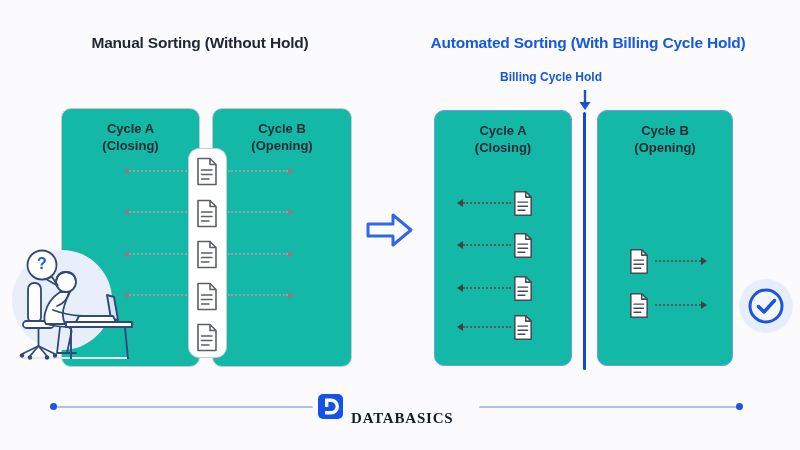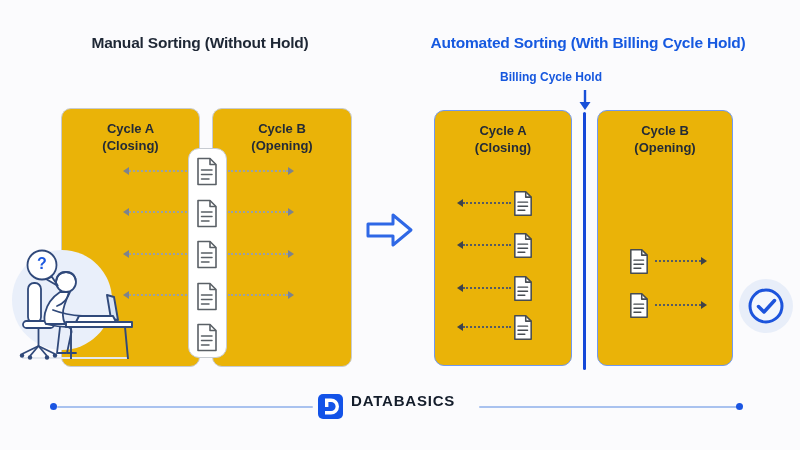--- a/index.html
+++ b/index.html
@@ -5,21 +5,21 @@
   html,body{margin:0;padding:0;}
   body{font-family:"Liberation Sans","DejaVu Sans",sans-serif;background:#e9e9ea;}
   .stage{position:relative;width:800px;height:450px;background:#fbfbfd;overflow:hidden;margin:0 auto;}
 
   
   .title{position:absolute;top:34px;font-size:15.5px;font-weight:700;letter-spacing:-0.2px;text-align:center;white-space:nowrap;}
   .title.left{left:0;width:400px;color:#1e2735;}
   .title.right{left:408px;width:360px;color:#1659e0;}
 
   
-  .box{position:absolute;background:#eab308;border-radius:10px;box-sizing:border-box;}
+  .box{position:absolute;background:#14b8a6;border-radius:10px;box-sizing:border-box;}
   .box.gray{border:1.5px solid #c7cbd1;}
   .box.blue{border:1.5px solid #7099f2;}
   .box-label{position:absolute;top:12px;left:0;right:0;text-align:center;font-size:13px;font-weight:700;color:#242b36;line-height:1.28;}
 
   
   .holder{position:absolute;left:188px;top:148px;width:39px;height:210px;background:#fff;border:1.5px solid #c7cbd1;border-radius:11px;box-sizing:border-box;z-index:3;}
 
   .doc{position:absolute;width:22px;height:29px;z-index:4;}
   .doc.small{width:20px;height:27px;}
 
@@ -36,21 +36,21 @@
   .hold-label{position:absolute;left:500px;top:70px;width:170px;text-align:left;font-size:12px;font-weight:700;color:#1657de;}
   .vline{position:absolute;left:583px;top:112px;width:3px;height:258px;background:#1548d8;border-radius:2px;z-index:2;}
 
   
   .halo{position:absolute;left:739px;top:279px;width:54px;height:54px;border-radius:50%;background:#e8eef9;}
 
   
   .fline{position:absolute;top:406px;height:2px;background:#a9c2ef;border-radius:1px;}
   .fdot{position:absolute;top:403px;width:7px;height:7px;border-radius:50%;background:#1b55e2;}
   .logo-mark{position:absolute;left:318px;top:394px;width:25px;height:25px;border-radius:5px;background:#1353e8;}
-  .brand{position:absolute;left:351px;top:392px;font-size:15px;font-weight:800;letter-spacing:0.8px;color:#141d2b;}
+  .brand{position:absolute;left:351px;top:410px;font-size:15px;font-weight:800;letter-spacing:0.8px;color:#141d2b;font-family:Liberation Serif, serif;}
 
   .qmark{position:absolute;left:30px;top:255px;width:24px;text-align:center;font-size:16px;font-weight:800;color:#1b58e0;z-index:6;}
 
   svg{display:block;}
   .abs{position:absolute;}
 </style>
 </head>
 <body>
 
 <div class="stage">

